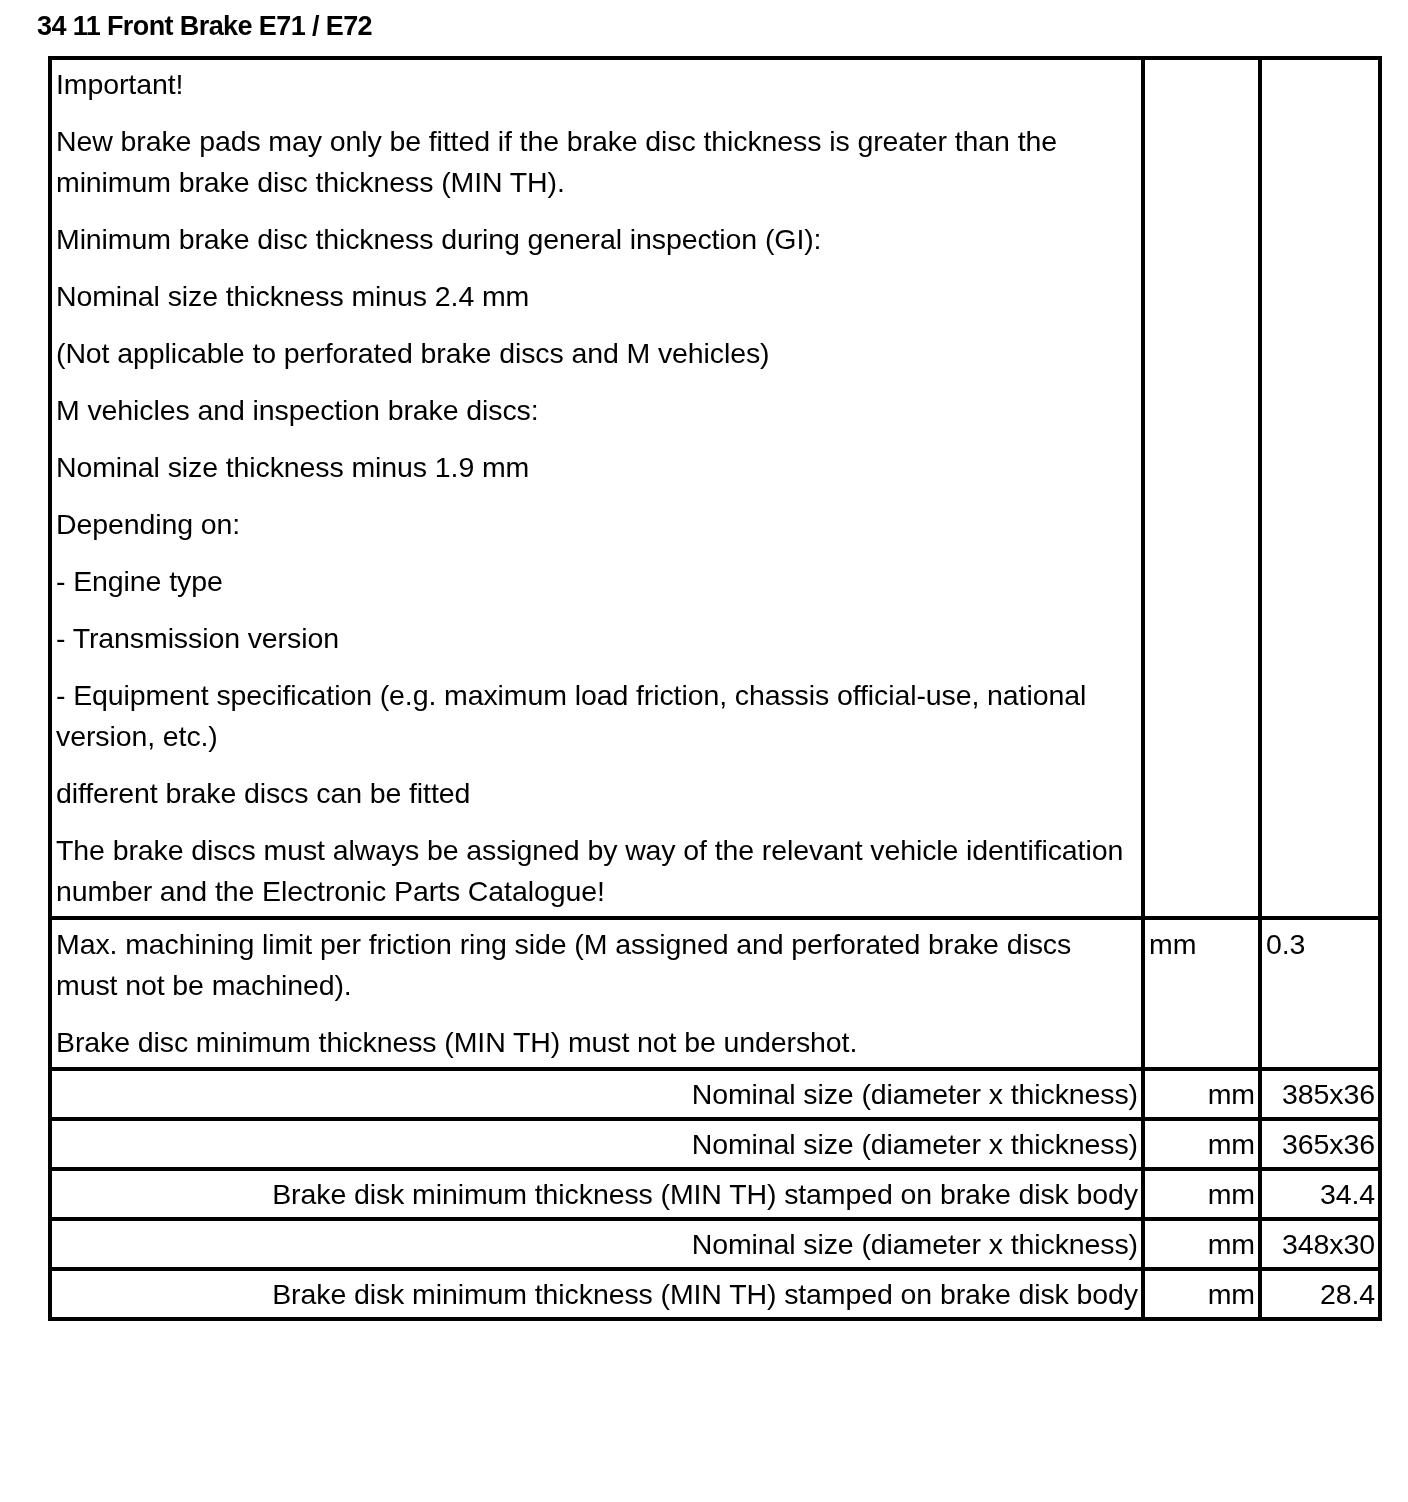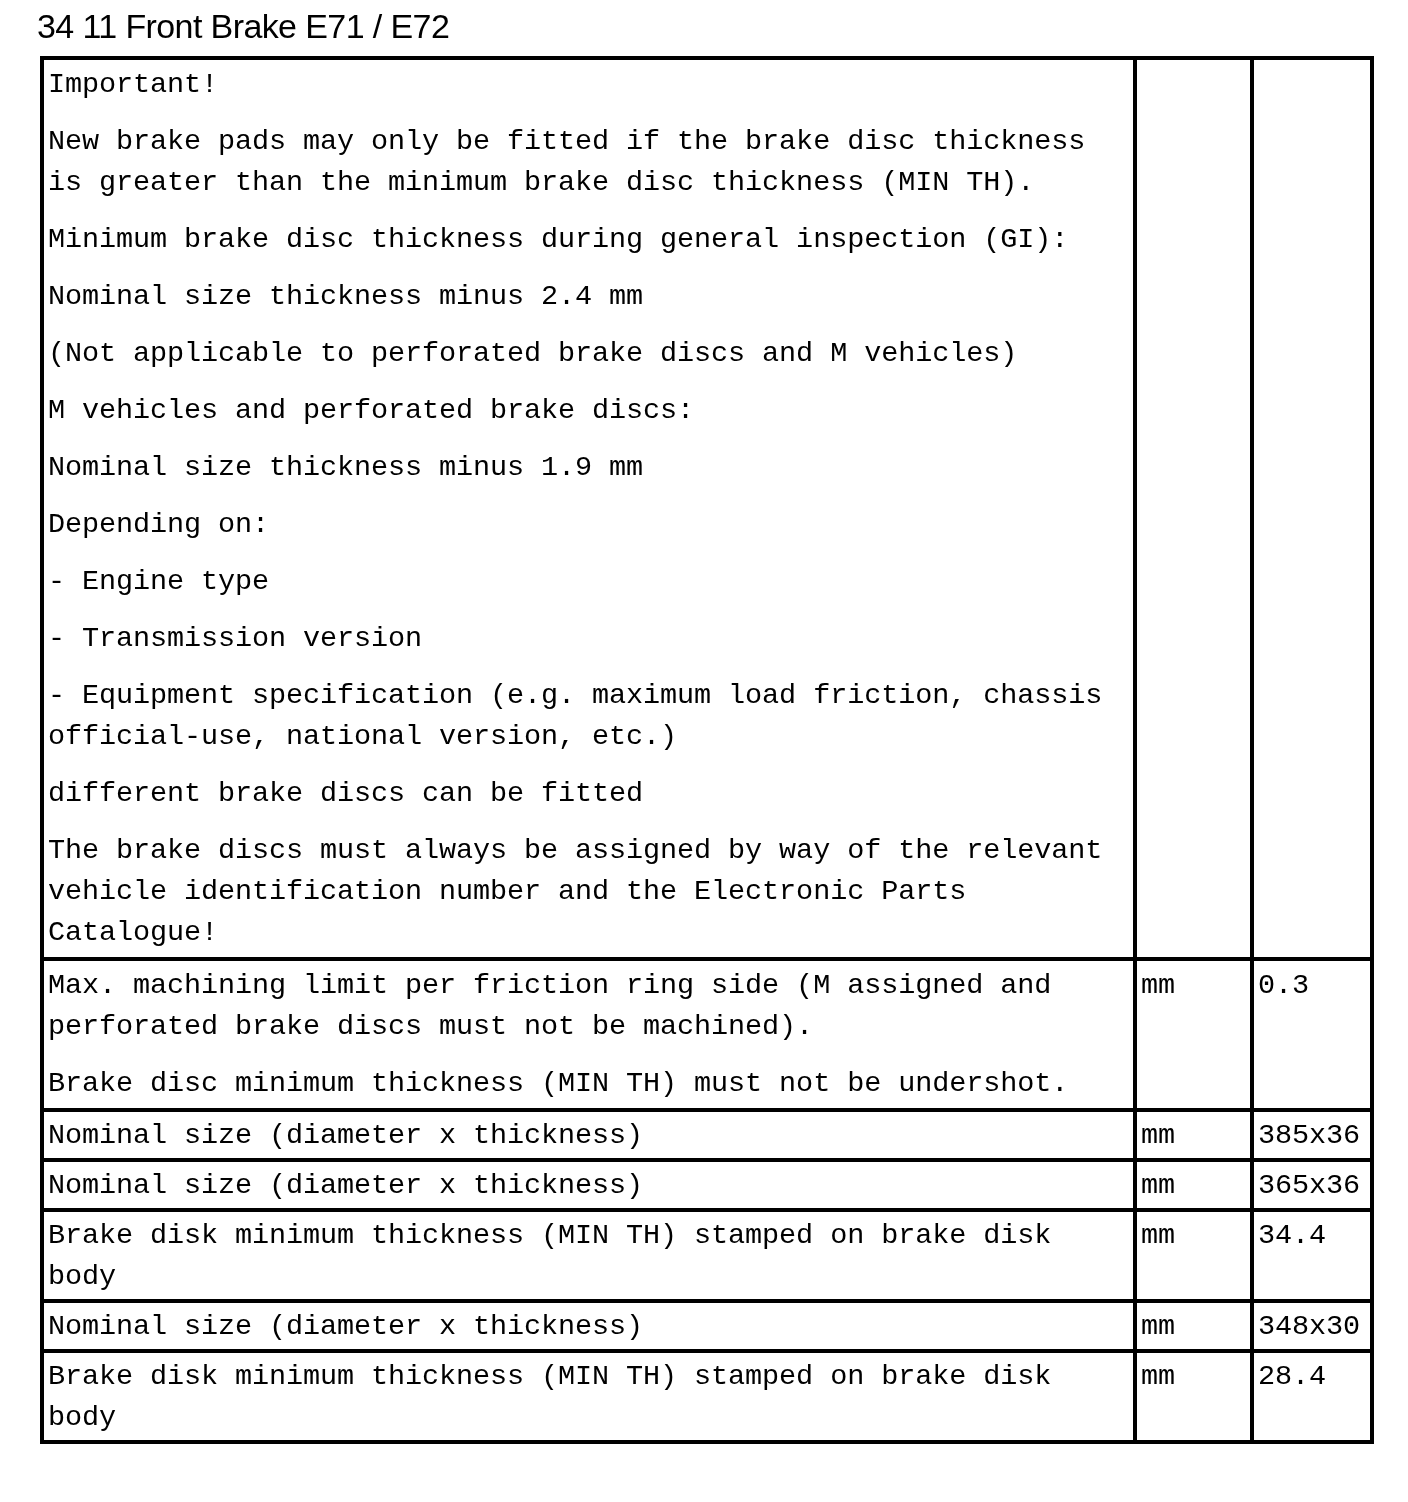--- a/index.html
+++ b/index.html
@@ -2,67 +2,66 @@
 <html><head>
 <meta charset="utf-8">
 <style>
   html, body { margin: 0; padding: 0; background: #ffffff; }
   body {
     width: 1408px; height: 1502px; position: relative; overflow: hidden;
     font-family: "Liberation Sans", sans-serif; color: #000;
   }
   .title {
     position: absolute; left: 37px; top: 8px;
-    font-size: 34px; font-weight: normal; letter-spacing: -0.6px;
+    font-size: 27px; font-weight: bold; letter-spacing: -0.6px;
     line-height: 36px;
   }
   table.spec {
-    position: absolute; left: 40px; top: 56px;
+    position: absolute; left: 48px; top: 56px;
     width: 1158px;
     border-collapse: collapse;
     border: 4px solid #000;
     table-layout: fixed;
-    font-family: Liberation Mono, monospace;
   }
   table.spec td {
     border: 4px solid #000;
     vertical-align: top;
     padding: 4px 3px 4px 4px;
     font-size: 28.5px;
     line-height: 41px;
     letter-spacing: -0.1px;
   }
   col.c1 { width: 1093px; }
   col.c2 { width: 117px; }
   col.c3 { width: 120px; }
   .para { margin: 0 0 16px 0; }
   .para:last-child { margin-bottom: 0; }
   td.note { padding-top: 6px; padding-bottom: 2px; }
-  tr.single td { padding-top: 3px; padding-bottom: 2px; }
+  tr.single td { padding-top: 3px; padding-bottom: 2px; text-align: right; }
 </style>
 </head>
 <body>
 
 <div class="title">34 11 Front Brake E71 / E72</div>
 
 <table class="spec">
   <colgroup>
       <col class="c1">
       <col class="c2">
       <col class="c3">
     </colgroup>
   <tbody>
     <tr>
       <td class="note">
         <div class="para">Important!</div>
         <div class="para">New brake pads may only be fitted if the brake disc thickness is greater than the minimum brake disc thickness (MIN TH).</div>
         <div class="para">Minimum brake disc thickness during general inspection (GI):</div>
         <div class="para">Nominal size thickness minus 2.4 mm</div>
         <div class="para">(Not applicable to perforated brake discs and M vehicles)</div>
-        <div class="para">M vehicles and perforated brake discs:</div>
+        <div class="para">M vehicles and inspection brake discs:</div>
         <div class="para">Nominal size thickness minus 1.9 mm</div>
         <div class="para">Depending on:</div>
         <div class="para">- Engine type</div>
         <div class="para">- Transmission version</div>
         <div class="para">- Equipment specification (e.g. maximum load friction, chassis official-use, national version, etc.)</div>
         <div class="para">different brake discs can be fitted</div>
         <div class="para">The brake discs must always be assigned by way of the relevant vehicle identification number and the Electronic Parts Catalogue!</div>
       </td>
       <td></td>
       <td></td>

